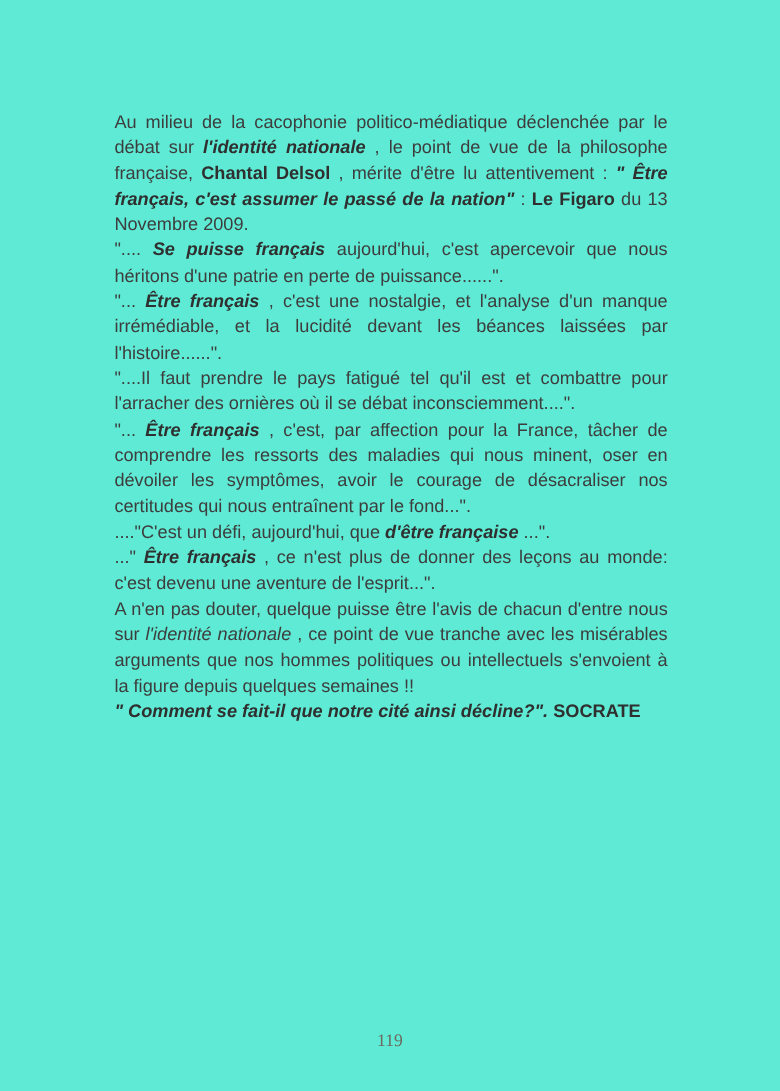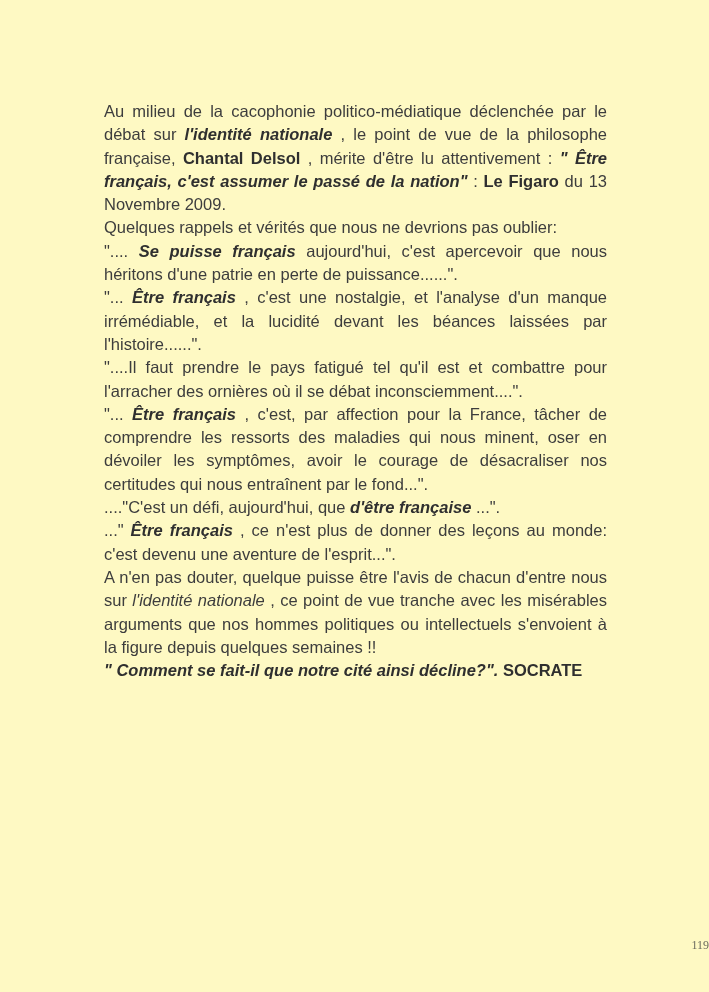--- a/index.html
+++ b/index.html
@@ -4,21 +4,21 @@
 <style>
   html, body {
     margin: 0;
     padding: 0;
     background: #ffffff;
   }
   .page {
     position: relative;
     width: 709px;
     height: 992px;
-    background: #fef9c3;
+    background: #5eead4;
     overflow: hidden;
   }
   .text-block {
     position: absolute;
     left: 104px;
     top: 100px;
     width: 503px;
     font-family: "Liberation Sans", sans-serif;
     font-size: 16.5px;
     line-height: 23.3px;
@@ -30,33 +30,32 @@
     padding: 0;
   }
   .b  { font-weight: 700; color: #2f2f2f; }
   .i  { font-style: italic; }
   .bi { font-weight: 700; font-style: italic; color: #2f2f2f; }
   .page-number {
     position: absolute;
     left: 0;
     right: 0;
     top: 938px;
-    text-align: right;
+    text-align: center;
     font-family: "Liberation Serif", serif;
-    font-size: 12px;
+    font-size: 16px;
     color: #6b6b5f;
   }
 </style>
 </head>
 <body>
 
 <div class="page">
   <div class="text-block">
       <p><span>Au milieu de la cacophonie politico-médiatique déclenchée par le débat sur </span><span class="bi">l'identité nationale</span><span> , le point de vue de la philosophe française, </span><span class="b">Chantal Delsol</span><span>  , mérite d'être lu attentivement : </span><span class="bi">" Être français, c'est assumer le passé de la nation"</span><span> : </span><span class="b">Le Figaro</span><span> du 13 Novembre 2009.</span></p>
-      <p><span>Quelques rappels et vérités que nous ne devrions pas oublier:</span></p>
       <p><span>".... </span><span class="bi">Se puisse français</span><span> aujourd'hui, c'est apercevoir que nous héritons d'une patrie en perte de puissance......".</span></p>
       <p><span>"... </span><span class="bi">Être français</span><span> , c'est une nostalgie, et l'analyse d'un manque irrémédiable, et la lucidité devant les béances laissées par l'histoire......".</span></p>
       <p><span>"....Il faut prendre le pays fatigué tel qu'il est et combattre pour l'arracher des ornières où il se débat inconsciemment....".</span></p>
       <p><span>"... </span><span class="bi">Être français</span><span> , c'est, par affection pour la France, tâcher de comprendre les ressorts des maladies qui nous minent, oser en dévoiler les symptômes, avoir le courage de désacraliser nos certitudes qui nous entraînent par le fond...".</span></p>
       <p><span>...."C'est un défi, aujourd'hui, que </span><span class="bi">d'être française</span><span> ...".</span></p>
       <p><span>..." </span><span class="bi">Être français</span><span> , ce n'est plus de donner des leçons au monde: c'est devenu une aventure de l'esprit...".</span></p>
       <p><span>A n'en pas douter, quelque puisse être l'avis de chacun d'entre nous sur </span><span class="i">l'identité nationale</span><span>  , ce point de vue tranche avec les misérables arguments que nos hommes politiques ou intellectuels s'envoient à la figure depuis quelques semaines !!</span></p>
       <p><span class="bi">" Comment se fait-il que notre cité ainsi décline?". </span><span class="b">SOCRATE</span></p>
     </div>
   <div class="page-number">119</div>

